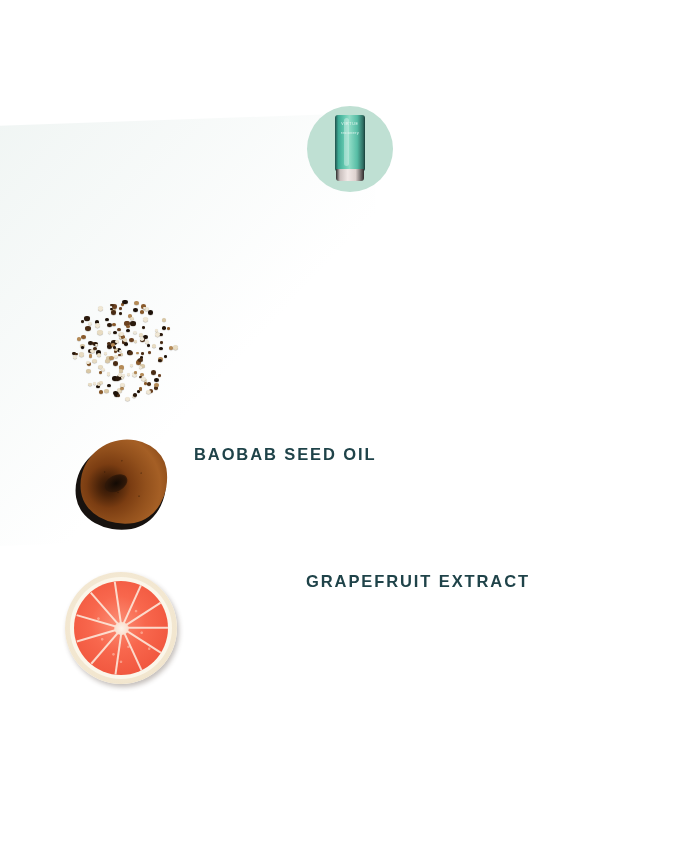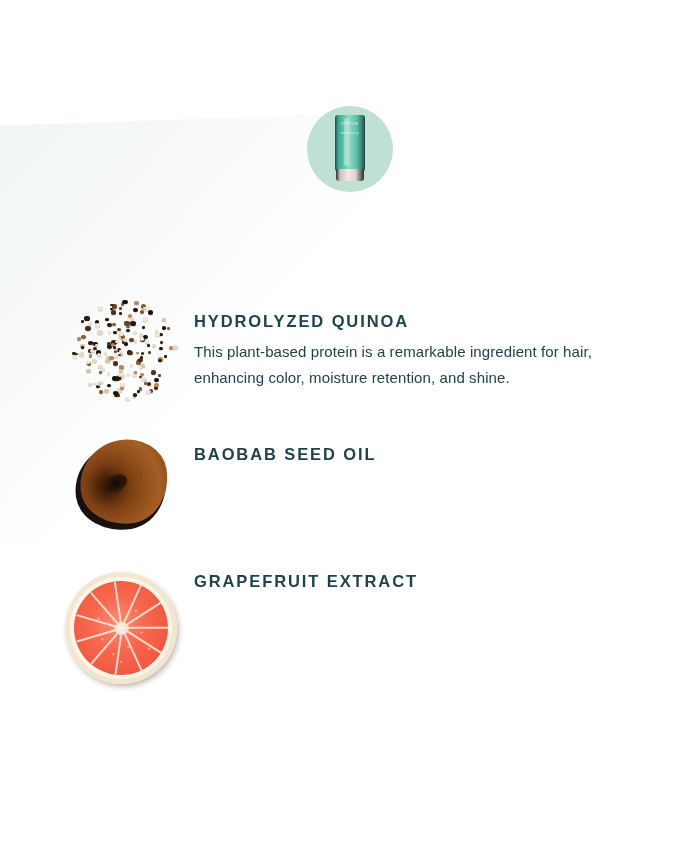--- a/index.html
+++ b/index.html
@@ -142,21 +142,21 @@
     max-width: 418px;
   }
 
   
   .row-quinoa     { height: 126px; }
   .row-baobab     { height: 148px; margin-top: 4px; }
   .row-grapefruit { height: 140px; margin-top: 2px; }
 
   .row-quinoa .ing-text     { padding-top: 20px; }
   .row-baobab .ing-text     { padding-top: 23px; }
-  .row-grapefruit .ing-text { padding-top: 0px; }
+  .row-grapefruit .ing-text { padding-top: 0px; text-align: center; }
 
   .row-quinoa .ing-figure     { padding-top: 0px; }
   .row-baobab .ing-figure     { padding-top: 16px; }
   .row-grapefruit .ing-figure { padding-top: 0px; }
 
   
   .quinoa { position: relative; width: 116px; height: 112px; }
   .quinoa i {
     position: absolute;
     border-radius: 50%;
@@ -448,24 +448,20 @@
             <i style="left: 34.1px; top: 61.2px; width: 4.1px; height: 3.6px; background: rgb(232, 220, 194); box-shadow: rgba(40, 25, 10, 0.35) 0px 0.4px 0.7px;"></i>
             <i style="left: 74.9px; top: 65.5px; width: 5.2px; height: 4.6px; background: rgb(74, 44, 20); box-shadow: rgba(40, 25, 10, 0.35) 0px 0.4px 0.7px;"></i>
             <i style="left: 99.1px; top: 34.4px; width: 4.2px; height: 3.7px; background: rgb(29, 17, 8); box-shadow: rgba(40, 25, 10, 0.35) 0px 0.4px 0.7px;"></i>
             <i style="left: 95.9px; top: 54.6px; width: 4px; height: 3.5px; background: rgb(29, 17, 8); box-shadow: rgba(40, 25, 10, 0.35) 0px 0.4px 0.7px;"></i>
             <i style="left: 55.8px; top: 20px; width: 3.7px; height: 3.2px; background: rgb(43, 26, 13); box-shadow: rgba(40, 25, 10, 0.35) 0px 0.4px 0.7px;"></i>
             <i style="left: 63.3px; top: 37.2px; width: 3.5px; height: 3.1px; background: rgb(29, 17, 8); box-shadow: rgba(40, 25, 10, 0.35) 0px 0.4px 0.7px;"></i>
             <i style="left: 49.7px; top: 54.1px; width: 3.2px; height: 2.8px; background: rgb(43, 26, 13); box-shadow: rgba(40, 25, 10, 0.35) 0px 0.4px 0.7px;"></i>
             <i style="left: 78px; top: 84.7px; width: 5px; height: 4.4px; background: rgb(239, 233, 218); box-shadow: rgba(40, 25, 10, 0.35) 0px 0.4px 0.7px;"></i>
           </div>
       </div>
-      <div class="ing-text">
-        <div class="ing-name">HYDROLYZED QUINOA</div>
-        <div class="ing-desc">This plant-based protein is a remarkable ingredient for hair, enhancing color, moisture retention, and shine.</div>
-      </div>
     </div>
 
     <div class="ingredient-row row-baobab">
       <div class="ing-figure">
         <div class="baobab">
           <div class="baobab-shadow"></div>
           <div class="baobab-body">
             <div class="baobab-speck"></div>
             <div class="baobab-hilum"></div>
           </div>

